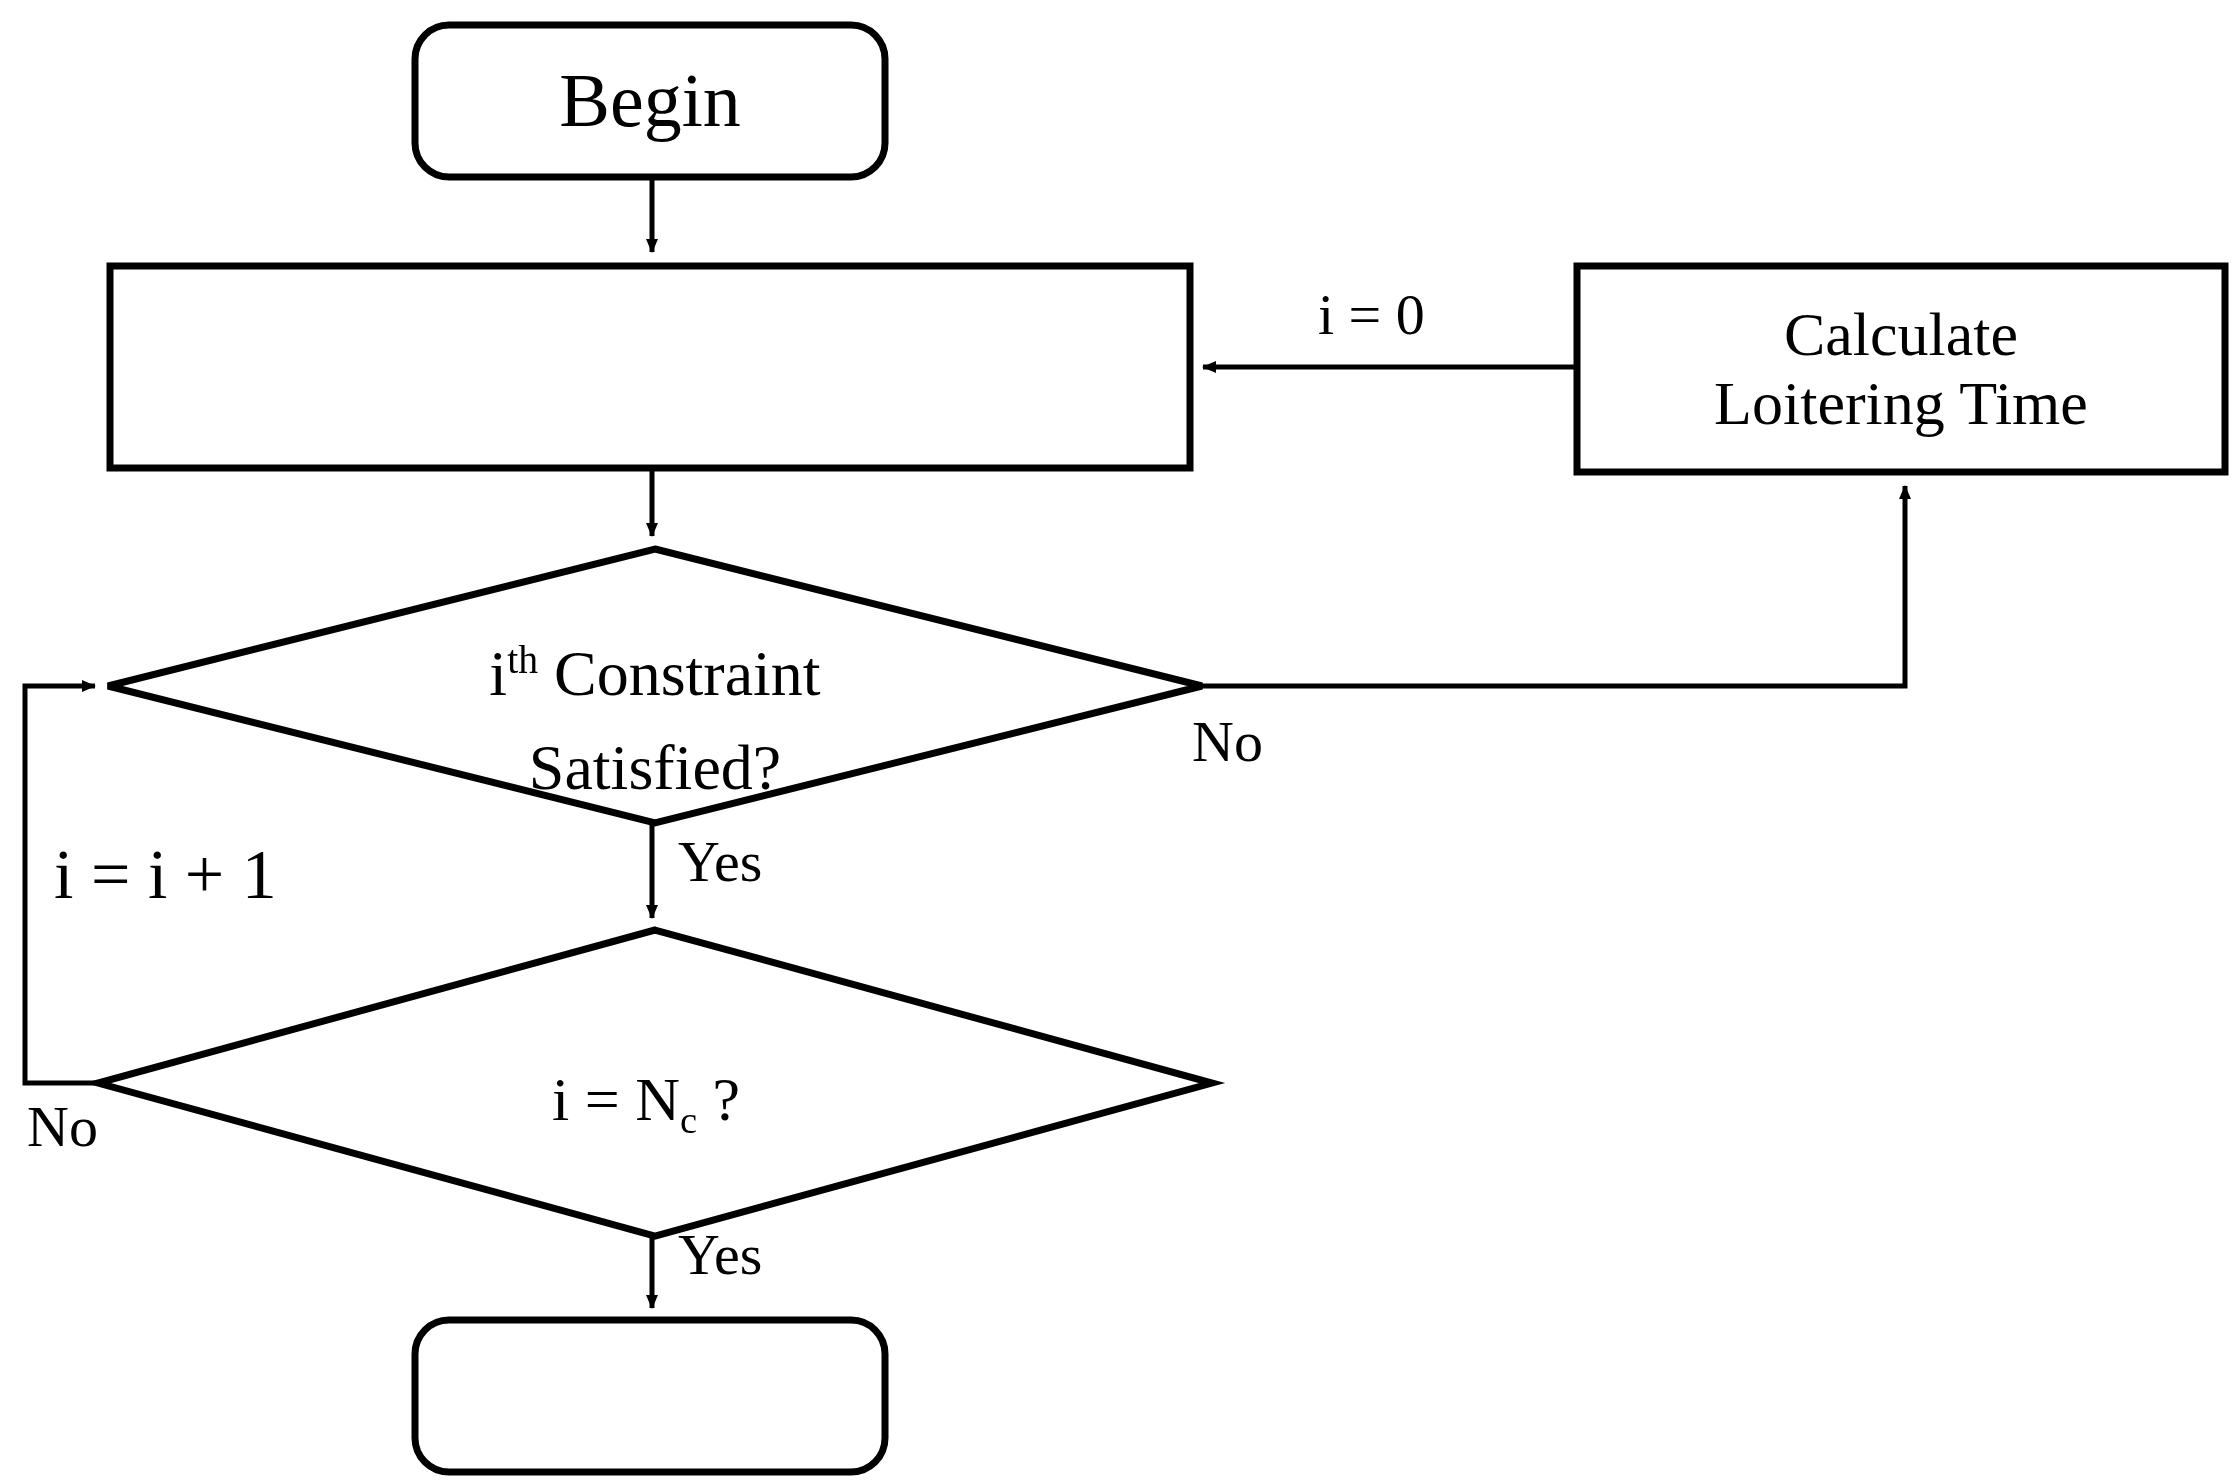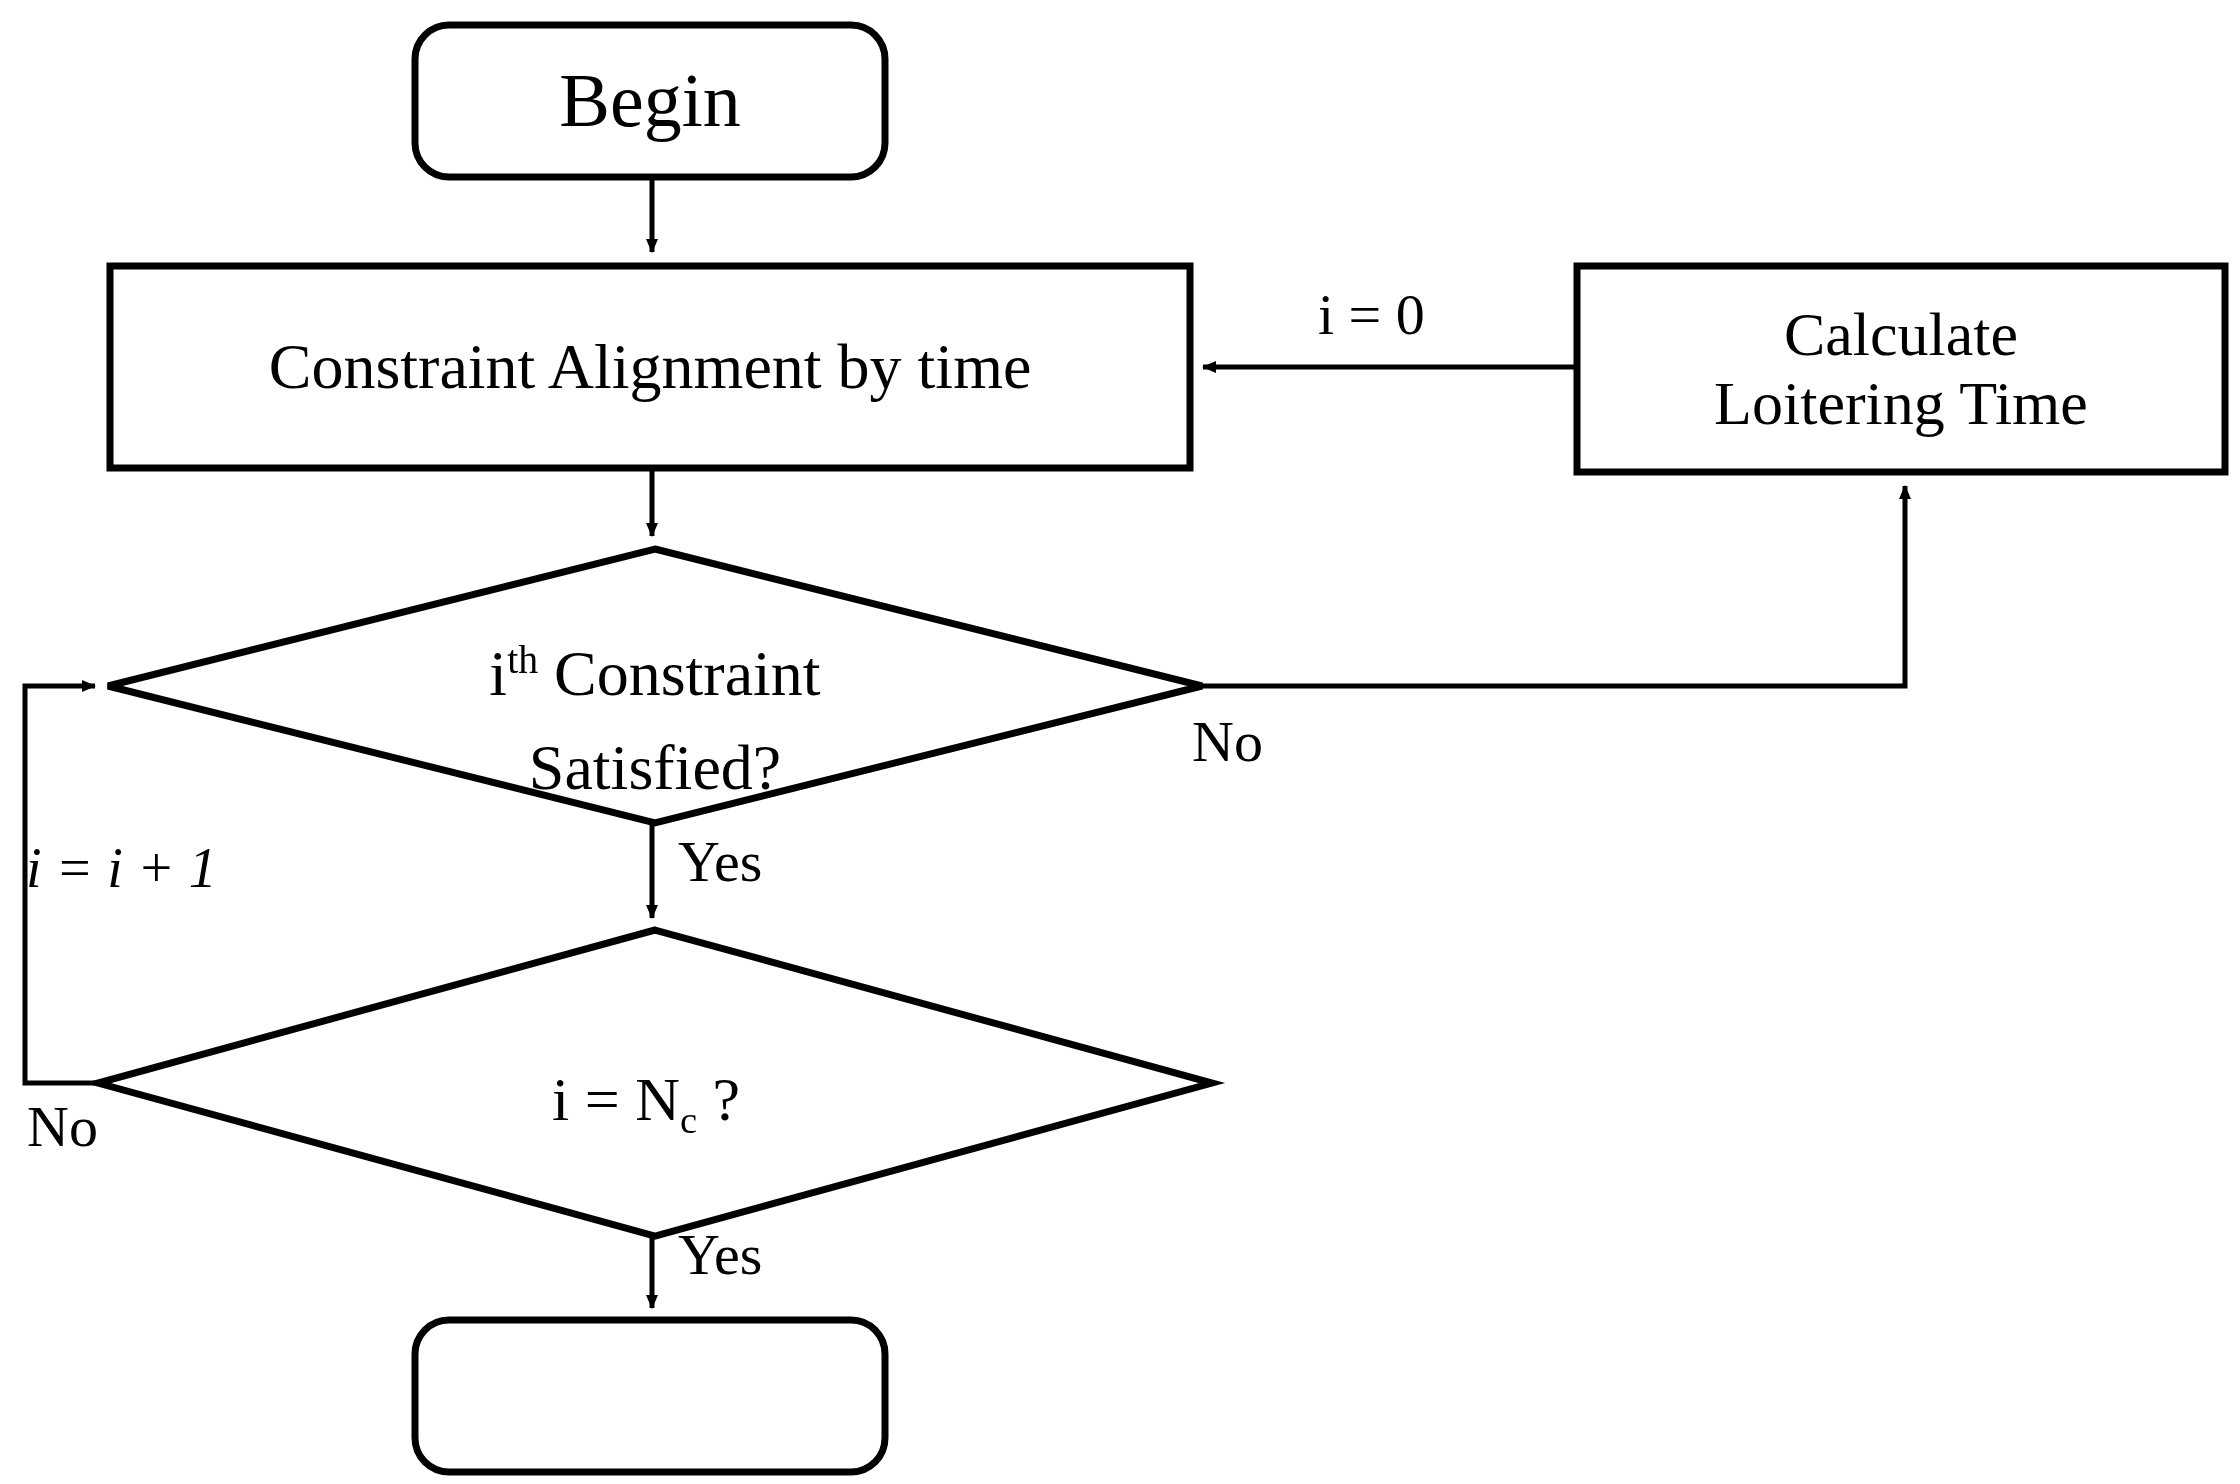--- a/index.html
+++ b/index.html
@@ -76,21 +76,20 @@
 
     <line x1="652" y1="823" x2="652" y2="918" stroke="#000000" stroke-width="5" marker-end="url(#arrowhead)"></line>
 
     <path d="M98,1083 L25,1083 L25,686 L95,686" fill="none" stroke="#000000" stroke-width="5" marker-end="url(#arrowhead)"></path>
 
     <line x1="652" y1="1236" x2="652" y2="1308" stroke="#000000" stroke-width="5" marker-end="url(#arrowhead)"></line>
   </svg>
 
   <div class="node-label" style="left:415px; top:25px; width:470px; height:152px; font-size:76px;">Begin</div>
 
-  <div class="node-label" style="left:110px; top:266px; width:1080px; height:202px; font-size:64px;">Constraint Alignment by time</div>
 
   <div class="node-label" style="left:1577px; top:266px; width:648px; height:206px; font-size:62px;">Calculate
 Loitering Time</div>
 
   <div class="node-label" style="left:355px; top:585px; width:600px; height:200px; font-size:64px; flex-direction:column;">
     <div>
       <span>i</span><sup>th</sup><span> Constraint</span>
     </div>
     <div style="margin-top:22px;">Satisfied?</div>
   </div>
@@ -101,19 +100,19 @@
     </div>
   </div>
 
 
   <div class="edge-label" style="left:1318px; top:286px; font-size:58px;">i = 0</div>
 
   <div class="edge-label" style="left:1192px; top:713px; font-size:58px;">No</div>
 
   <div class="edge-label" style="left:678px; top:833px; font-size:58px;">Yes</div>
 
-  <div class="edge-label" style="left:26px; top:840px; font-size:56px;font-style:italic;">i = i + 1</div>
+  <div class="edge-label" style="left:54px; top:840px; font-size:70px;">i = i + 1</div>
 
   <div class="edge-label" style="left:27px; top:1098px; font-size:58px;">No</div>
 
   <div class="edge-label" style="left:678px; top:1226px; font-size:58px;">Yes</div>
 
 </div>
 
 </body></html>

